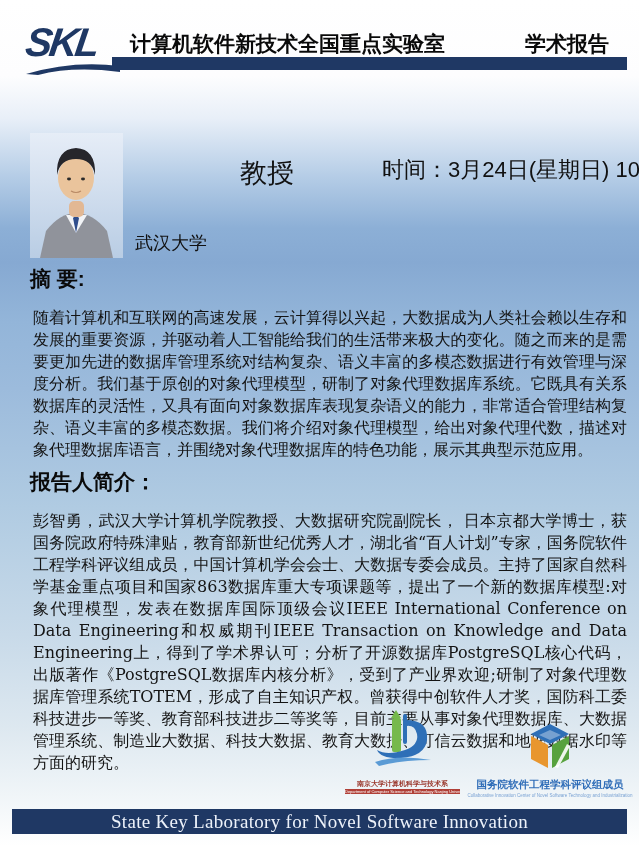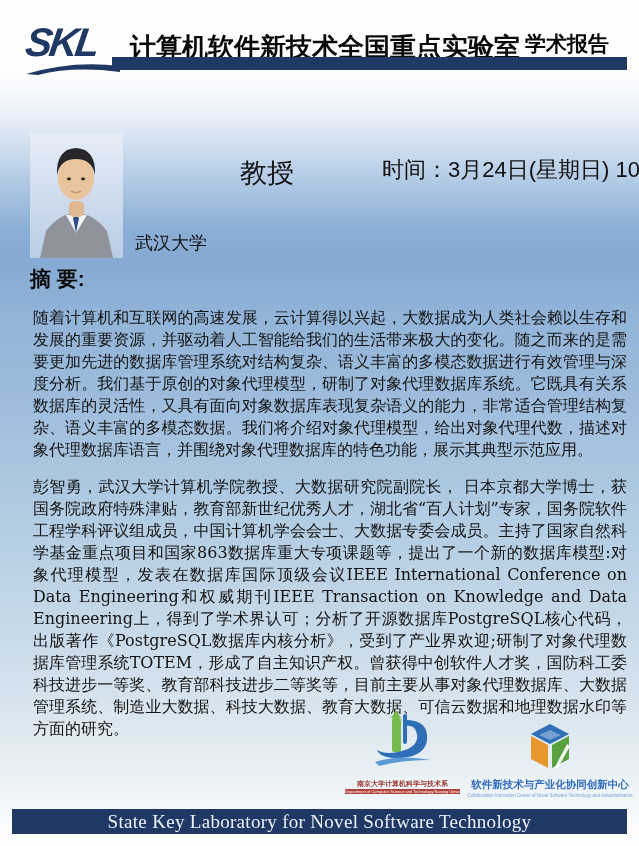--- a/index.html
+++ b/index.html
@@ -12,21 +12,21 @@
       #b0cbe2 60%, #c8dae9 75%, #dde8f0 86%, #f0f5f8 94%, #ffffff 100%);
   }
   .nowrap{white-space:nowrap;}
 
   
   .skl-logo{position:absolute;left:26px;top:22px;width:92px;height:48px;}
   .skl-text{display:inline-block;font-family:"Liberation Sans",sans-serif;
     font-weight:900;font-style:italic;font-size:40px;line-height:40px;
     letter-spacing:-3px;color:#1f3864;transform:skewX(-8deg);}
   .skl-swoosh{position:absolute;left:0;top:37px;}
-  .lab-name{position:absolute;left:130px;top:30px;font-size:26px;font-weight:bold;color:#0a0a0a;}
+  .lab-name{position:absolute;left:130px;top:30px;font-size:21px;font-weight:bold;color:#0a0a0a;}
   .report-label{position:absolute;right:30px;top:30px;font-size:21px;font-weight:bold;color:#0a0a0a;margin-left:25px;}
   .header-bar{position:absolute;left:112px;top:57px;width:515px;height:13px;background:#1f3864;}
 
   
   .title{position:absolute;left:0;right:0;top:82px;margin:0;text-align:center;
     font-size:27px;font-weight:bold;color:#000;}
 
   
   .photo{position:absolute;left:30px;top:133px;width:93px;height:125px;display:block;}
   .speaker-name{position:absolute;left:133px;top:138px;font-family:"DejaVu Serif",serif;
@@ -92,20 +92,21 @@
     <ellipse cx="53" cy="46" rx="2" ry="1.4" fill="#2a2a2a"></ellipse>
     <path d="M41,58 Q46,61 51,58" stroke="#b98a66" stroke-width="1.2" fill="none"></path>
   </svg>
   <span class="speaker-title nowrap">教授</span>
   <span class="speaker-affiliation nowrap">武汉大学</span>
   <span class="time-label nowrap">时间：3月24日(星期日) 10:00</span>
 
   <div class="content">
     <h2 class="section-heading">摘 要:</h2>
     <p class="body-text">随着计算机和互联网的高速发展，云计算得以兴起，大数据成为人类社会赖以生存和发展的重要资源，并驱动着人工智能给我们的生活带来极大的变化。随之而来的是需要更加先进的数据库管理系统对结构复杂、语义丰富的多模态数据进行有效管理与深度分析。我们基于原创的对象代理模型，研制了对象代理数据库系统。它既具有关系数据库的灵活性，又具有面向对象数据库表现复杂语义的能力，非常适合管理结构复杂、语义丰富的多模态数据。我们将介绍对象代理模型，给出对象代理代数，描述对象代理数据库语言，并围绕对象代理数据库的特色功能，展示其典型示范应用。</p>
+    <h2 class="section-heading bio-heading">报告人简介：</h2>
     <p class="body-text">彭智勇，武汉大学计算机学院教授、大数据研究院副院长， 日本京都大学博士，获国务院政府特殊津贴，教育部新世纪优秀人才，湖北省“百人计划”专家，国务院软件工程学科评议组成员，中国计算机学会会士、大数据专委会成员。主持了国家自然科学基金重点项目和国家863数据库重大专项课题等，提出了一个新的数据库模型:对象代理模型，发表在数据库国际顶级会议IEEE International Conference on Data Engineering和权威期刊IEEE Transaction on Knowledge and Data Engineering上，得到了学术界认可；分析了开源数据库PostgreSQL核心代码，出版著作《PostgreSQL数据库内核分析》，受到了产业界欢迎;研制了对象代理数据库管理系统TOTEM，形成了自主知识产权。曾获得中创软件人才奖，国防科工委科技进步一等奖、教育部科技进步二等奖等，目前主要从事对象代理数据库、大数据管理系统、制造业大数据、科技大数据、教育大数据、可信云数据和地理数据水印等方面的研究。</p>
   </div>
 
   <div class="logo-group nju-group">
     <svg width="64" height="70" viewBox="0 0 64 70">
       <path d="M20,12 L25,4 L30,12 Z" fill="#76b94c"></path>
       <rect x="21" y="12" width="9" height="34" rx="2" fill="#76b94c"></rect>
       <rect x="32" y="8" width="4" height="30" rx="2" fill="#2e6fb7"></rect>
       <path d="M34,14 Q58,14 56,34 Q54,50 30,52 Q10,53 6,44 Q16,50 34,44 Q48,39 46,28 Q44,18 34,20 Z" fill="#2e6fb7"></path>
       <path d="M4,56 Q28,48 60,54 Q30,54 8,60 Z" fill="#5b9bd5"></path>
@@ -115,21 +116,21 @@
   </div>
 
   <div class="logo-group cic-group">
     <svg width="46" height="52" viewBox="0 0 46 52">
       <path d="M23,2 L42,12 L23,22 L4,12 Z" fill="#2e6fb7"></path>
       <path d="M4,14 L21,23 L21,46 L4,37 Z" fill="#e8962e"></path>
       <path d="M42,14 L42,37 L25,46 L25,23 Z" fill="#57a23e"></path>
       <path d="M28,45 L40,22 L43,24 L31,46 Z" fill="#ffffff" opacity="0.9"></path>
       <path d="M23,8 L34,13 L23,18 L12,13 Z" fill="#ffffff" opacity="0.35"></path>
     </svg>
-    <span class="cic-caption">软件新技术与产业化协同创新中心</span>
+    <span class="cic-caption">国务院软件工程学科评议组成员</span>
     <span class="cic-caption-en">Collaborative Innovation Center of Novel Software Technology and Industrialization</span>
   </div>
 
   <div class="footer-bar">
-    <span>State Key Laboratory for Novel Software Technology</span>
+    <span>State Key Laboratory for Novel Software Innovation</span>
   </div>
 
 </div>
 
 </body></html>

